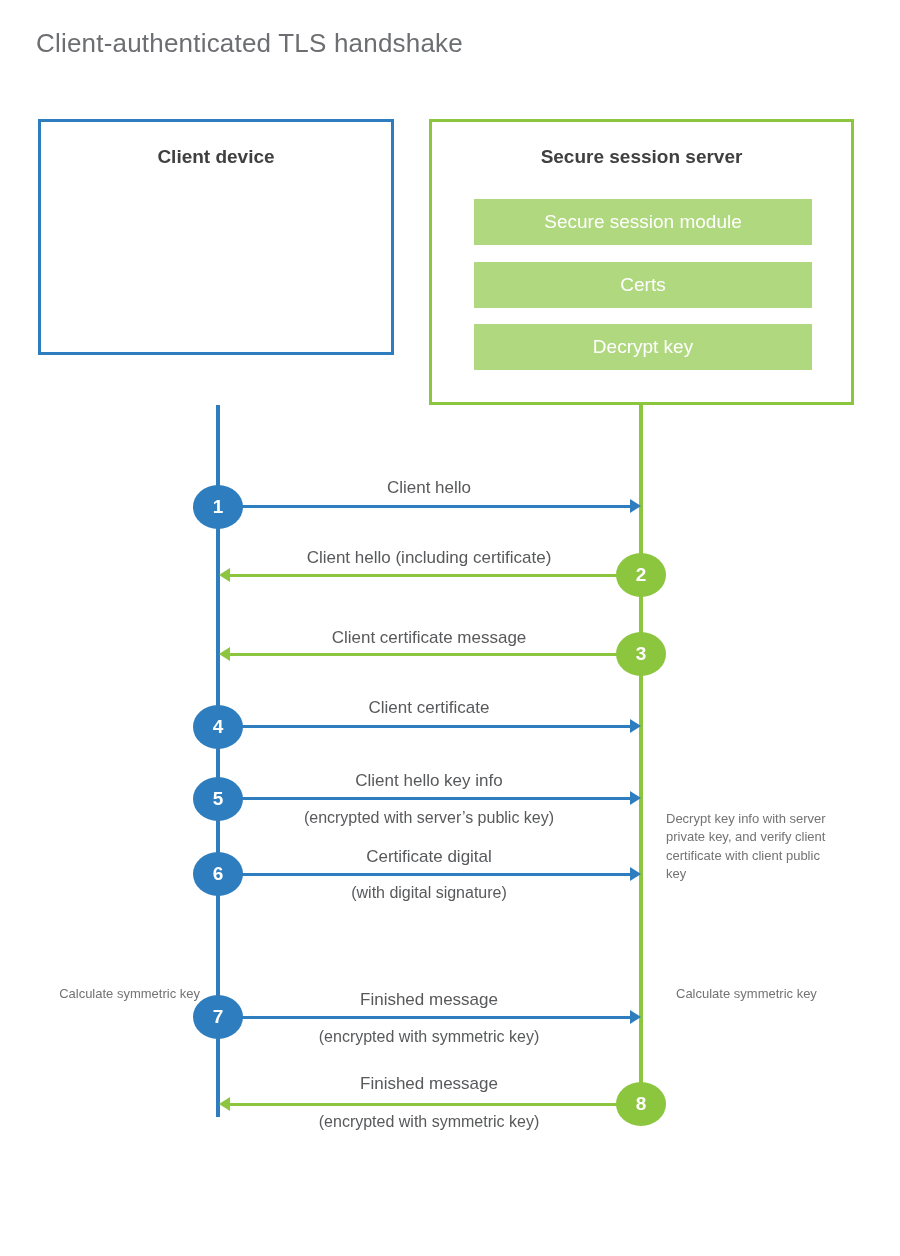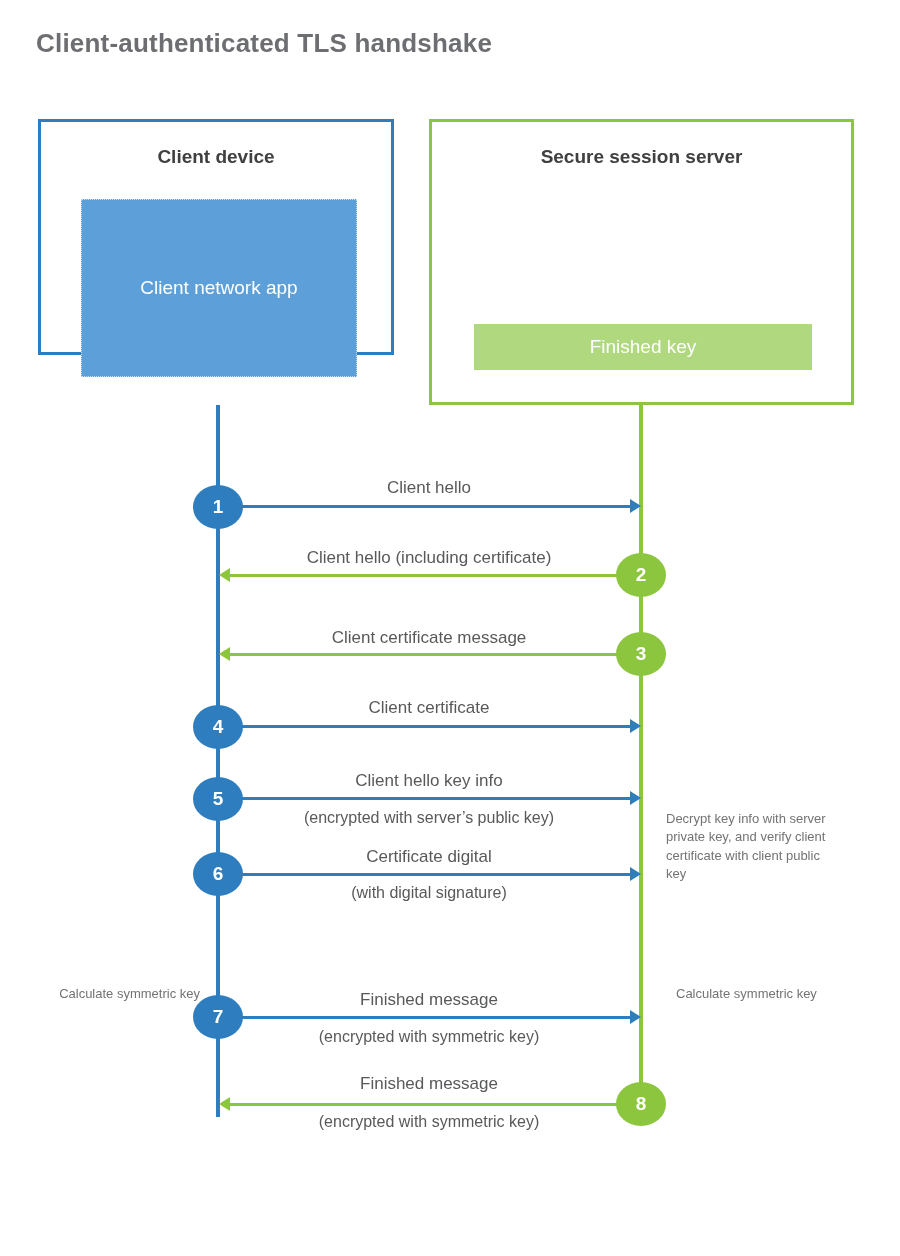--- a/index.html
+++ b/index.html
@@ -10,21 +10,21 @@
     position:relative;
     overflow:hidden;
   }
   #stage{position:absolute;left:0;top:0;width:900px;height:1256px;}
 
   
   .diagram-title{
     position:absolute;
     left:36px; top:28px;
     font-size:26px;
-    font-weight:700;
+    font-weight:400;
     letter-spacing:.2px;
     color:#6d6e71;
     white-space:nowrap;
   }
 
   
   .actor-box{
     position:absolute;
     background:#ffffff;
     box-sizing:border-box;
@@ -141,26 +141,27 @@
 </style>
 </head>
 <body>
 
 <div id="stage">
 
   <div class="diagram-title">Client-authenticated TLS handshake</div>
 
   <div class="actor-box client">
     <div class="actor-title">Client device</div>
-    <div class="client-app">Client network app</div>
   </div>
 
   <div class="actor-box server">
     <div class="actor-title">Secure session server</div>
-    <div class="server-bar b2">Finished key</div>
+    <div class="server-bar b0">Secure session module</div>
+    <div class="server-bar b1">Certs</div>
+    <div class="server-bar b2">Decrypt key</div>
   </div>
 
   <div class="lifeline client-line"></div>
   <div class="lifeline server-line"></div>
 
   <div class="msg">
     <div class="msg-label" style="left:218px;top:478px;width:422px;text-align:center;">Client hello</div>
     <div class="msg-line blue" style="left:230px;top:505px;width:400px;"></div>
     <div class="arrow-head right blue" style="left:630px;top:499px;"></div>
   </div>

